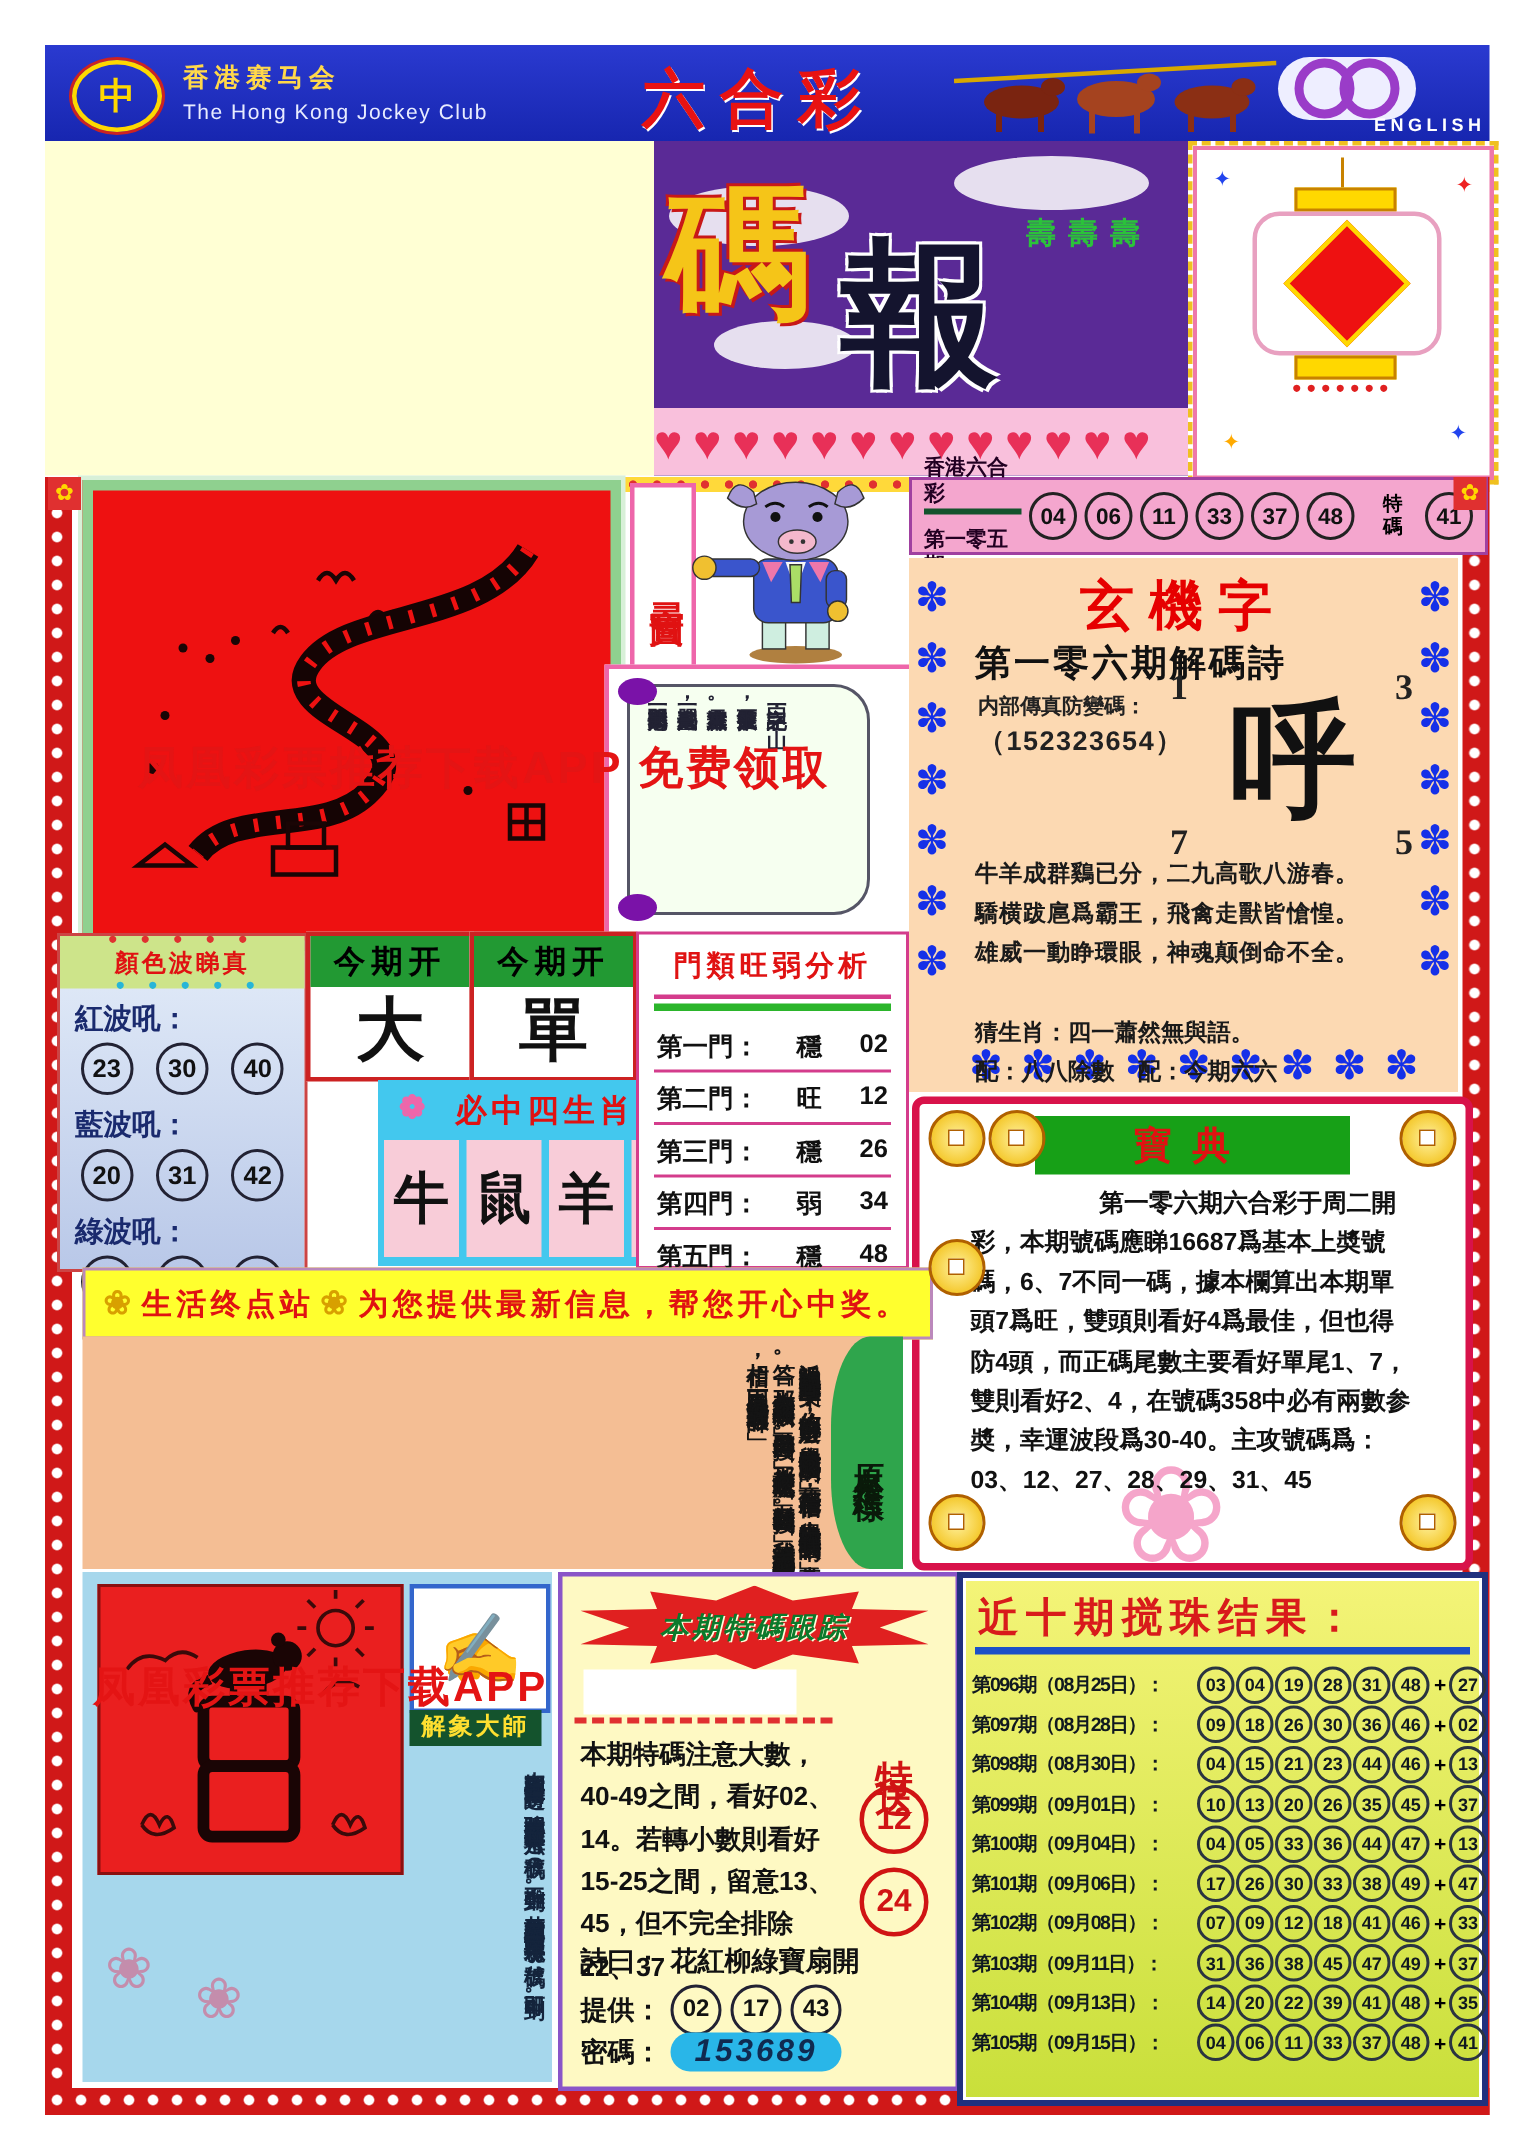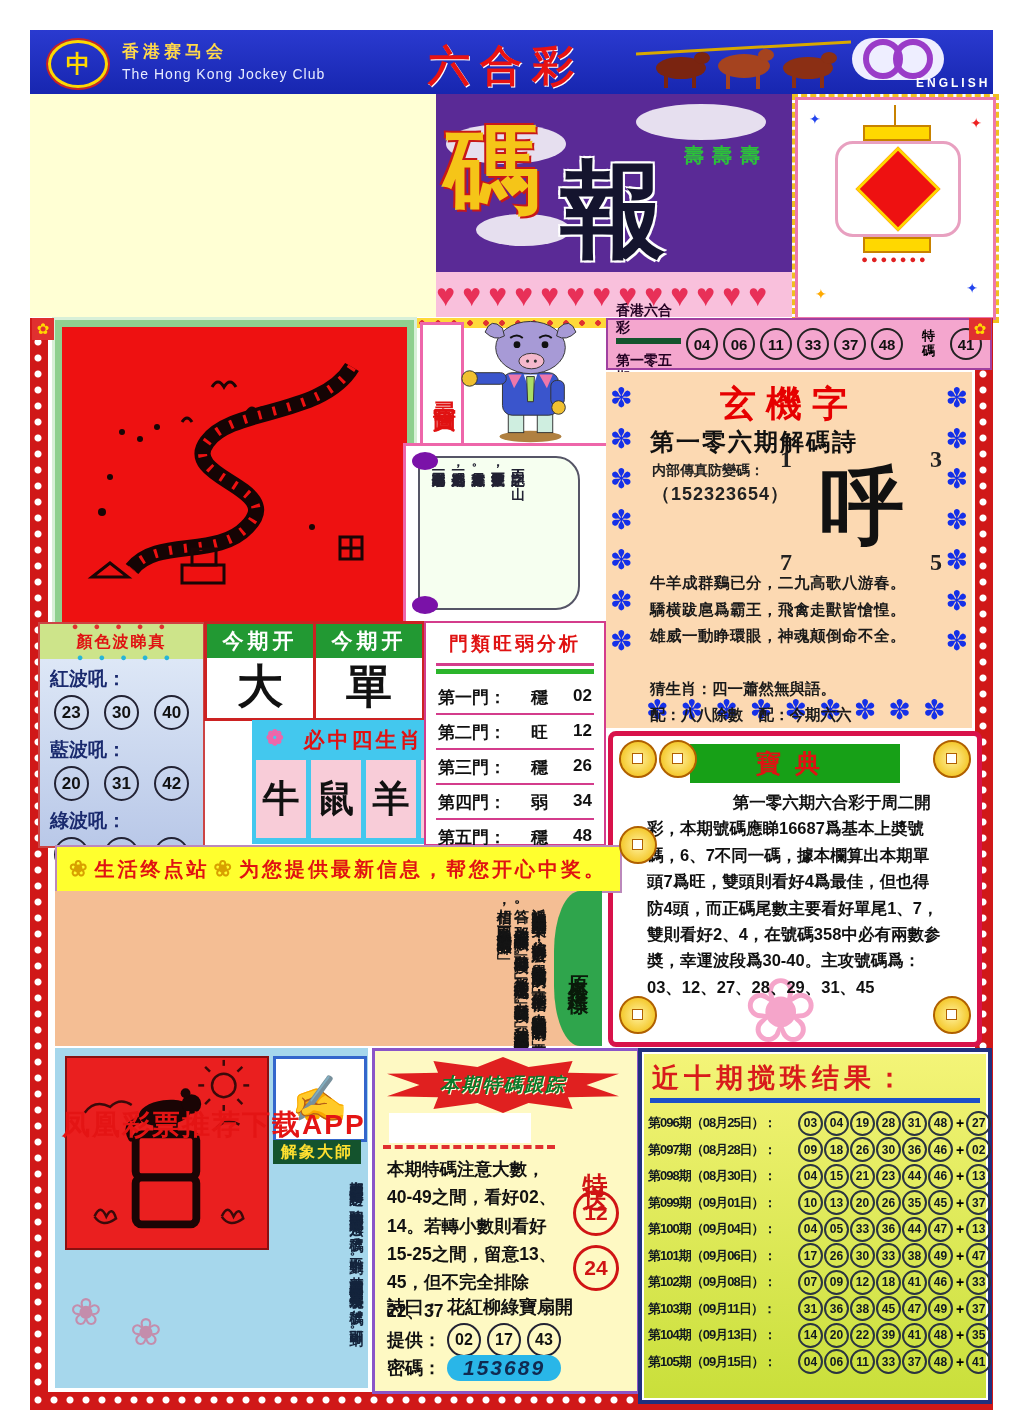--- a/index.html
+++ b/index.html
@@ -63,21 +63,21 @@
   .scrollbox{background:#fff;border:3px solid #ee66aa;}
   .paper{position:absolute;left:12px;top:10px;width:158px;height:150px;background:#f6fff0;
          border:2px solid #556;border-radius:10px 24px 24px 10px;}
   .curl{position:absolute;width:26px;height:18px;background:#7a12a8;border-radius:50%;}
   .scroll-text{font-size:13.5px;font-weight:bold;color:#223;line-height:1.25;}
   .scroll-text span{display:block;margin-left:3px;}
 
   
   .resbar{background:#f4a6ce;border:2px solid #a040a0;display:flex;align-items:center;padding:0 8px;gap:5px;}
   .resbar-names{width:104px;font-size:14px;font-weight:bold;color:#202;line-height:1.2;}
-  .resbar-names .l1{border-bottom:6px solid #14532d;padding-bottom:2px;margin-bottom:8px;}
+  .resbar-names .l1{border-bottom:4px solid #14532d;padding-bottom:2px;margin-bottom:8px;}
   .nc{display:inline-flex;align-items:center;justify-content:center;width:28px;height:28px;
       border:2px solid #222;border-radius:50%;font-weight:bold;font-size:15px;color:#111;flex:none;}
   .sp2{font-size:13px;font-weight:bold;line-height:1.15;text-align:center;}
 
   
   .mystery{background:#fcd9b2;}
   .fcol{color:#1530e8;font-size:27px;line-height:1.5;white-space:pre;text-align:center;}
   .fcol::before{content:"✽\A✽\A✽\A✽\A✽\A✽\A✽";}
   .frow{color:#1530e8;font-size:27px;letter-spacing:12px;white-space:nowrap;}
   .frow::before{content:"✽✽✽✽✽✽✽✽✽";}
@@ -98,21 +98,21 @@
                letter-spacing:6px;overflow:hidden;white-space:nowrap;}
   .waves-title::before{content:"● ● ● ● ●";color:#e03030;top:-4px;}
   .waves-title::after{content:"● ● ● ● ●";color:#27b5d8;bottom:-4px;text-indent:10px;}
   .wave-label{font-size:19px;font-weight:bold;color:#1a2a6e;margin:7px 0 3px 10px;}
   .wave-nums{display:flex;justify-content:space-around;padding:0 6px;}
   .wc{width:31px;height:31px;border:2px solid #223;border-radius:50%;display:flex;align-items:center;
       justify-content:center;font-size:17px;font-weight:bold;color:#111;}
 
   
   .jq{border:3px solid #cc2222;background:#fff;text-align:center;}
-  .jq-h{background:#229933;color:#ffffff;font-size:21px;font-weight:bold;letter-spacing:4px;
+  .jq-h{background:#229933;color:#000000;font-size:21px;font-weight:bold;letter-spacing:4px;
         padding:3px 0;}
   .jq-v{font-size:46px;font-weight:bold;color:#111;line-height:1.25;}
 
   
   .sz{background:#43c8ee;padding:4px;margin-left:48px;}
   .sz-title{color:#e01212;font-size:21px;font-weight:bold;text-align:center;letter-spacing:3px;
             position:relative;padding:2px 0 6px;}
   .sz-title::before{content:"❁";color:#ee66aa;position:absolute;left:10px;}
   .sz-title::after{content:"❁";color:#ee66aa;position:absolute;right:10px;}
   .sz-cells{display:flex;gap:5px;justify-content:center;}
@@ -664,15 +664,16 @@
         <span class="rc">11</span>
         <span class="rc">33</span>
         <span class="rc">37</span>
         <span class="rc">48</span>
         <span class="plus">+</span>
         <span class="rc">41</span>
       </div>
       </div>
   </div>
 
+  <div class="abs wm" style="left:92px;top:492px;font-size:30px;z-index:30;">凤凰彩票推荐下载APP 免费领取</div>
   <div class="abs wm" style="left:62px;top:1106px;font-size:28px;z-index:4;">凤凰彩票推荐下载APP</div>
 
 </div>
 
 </body></html>

